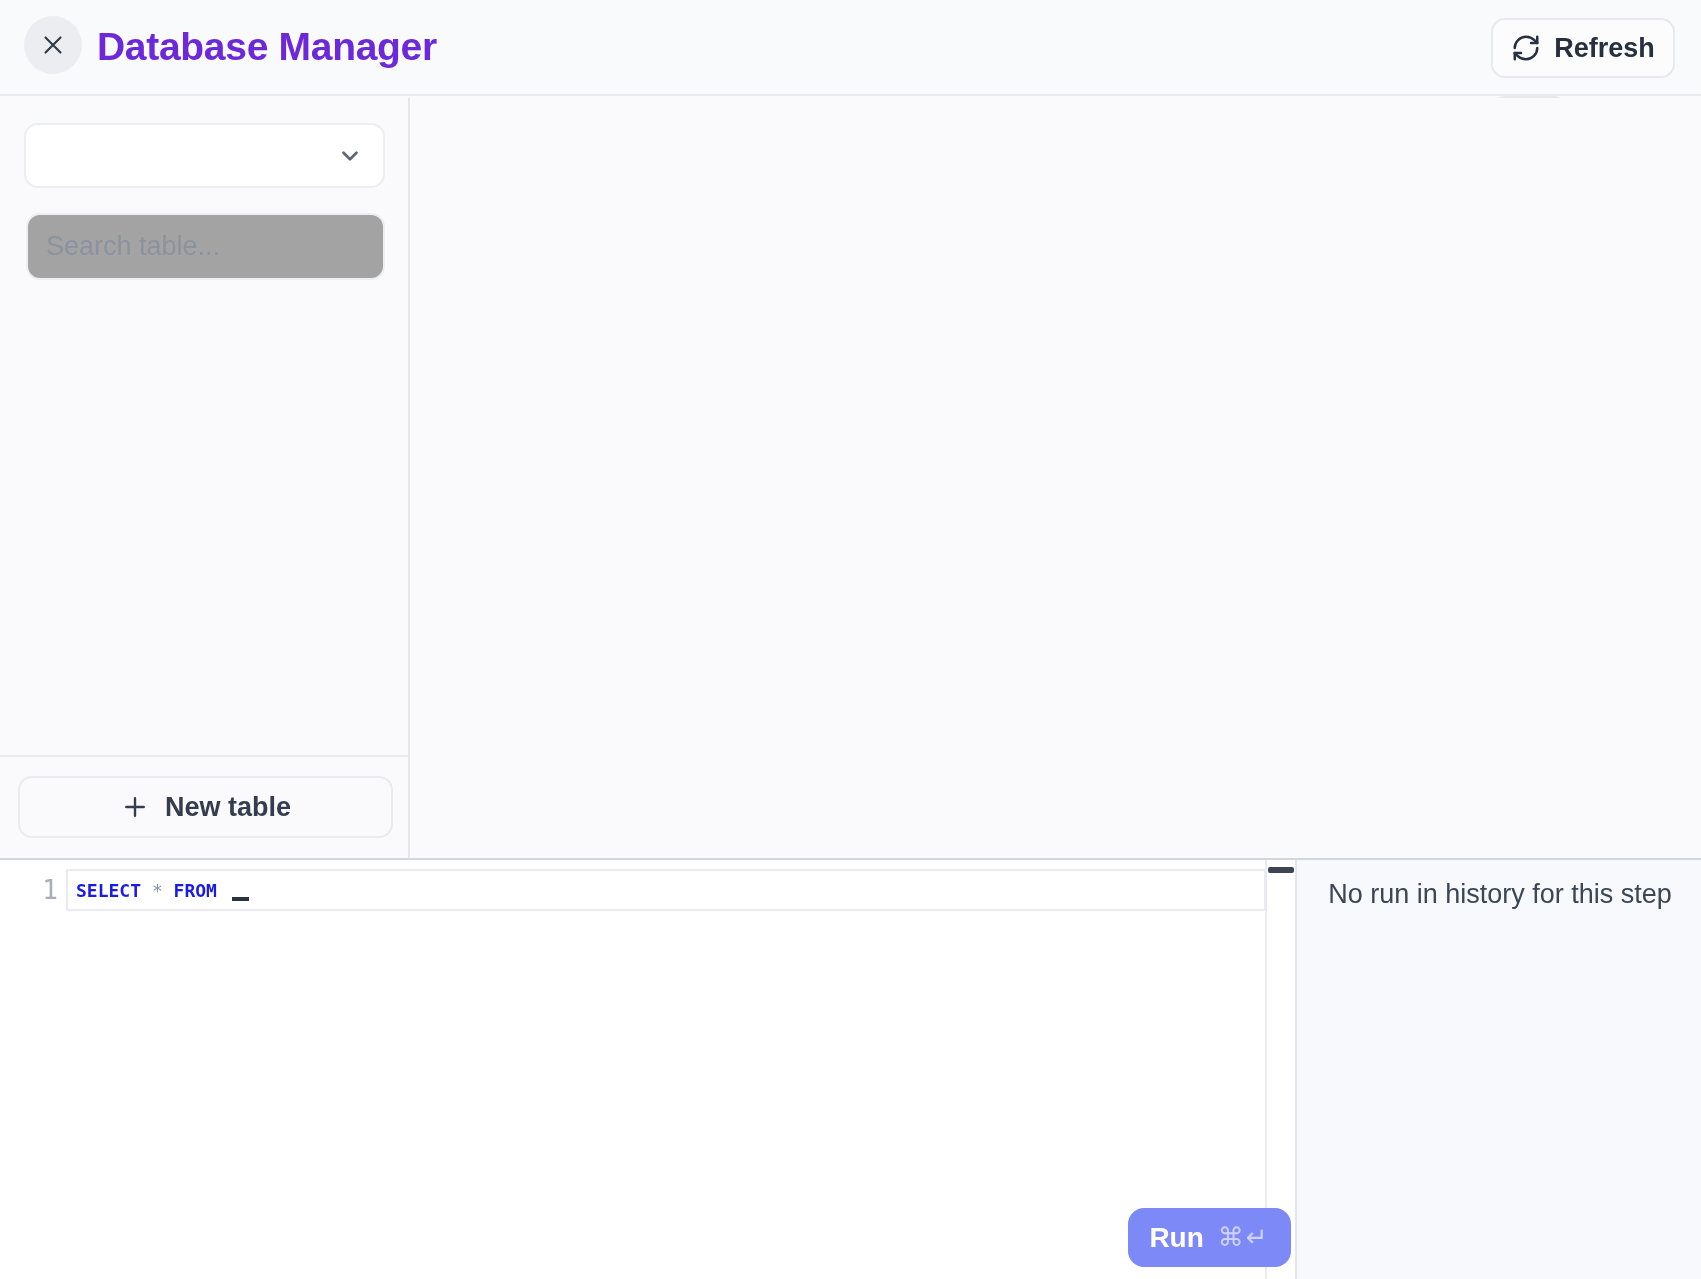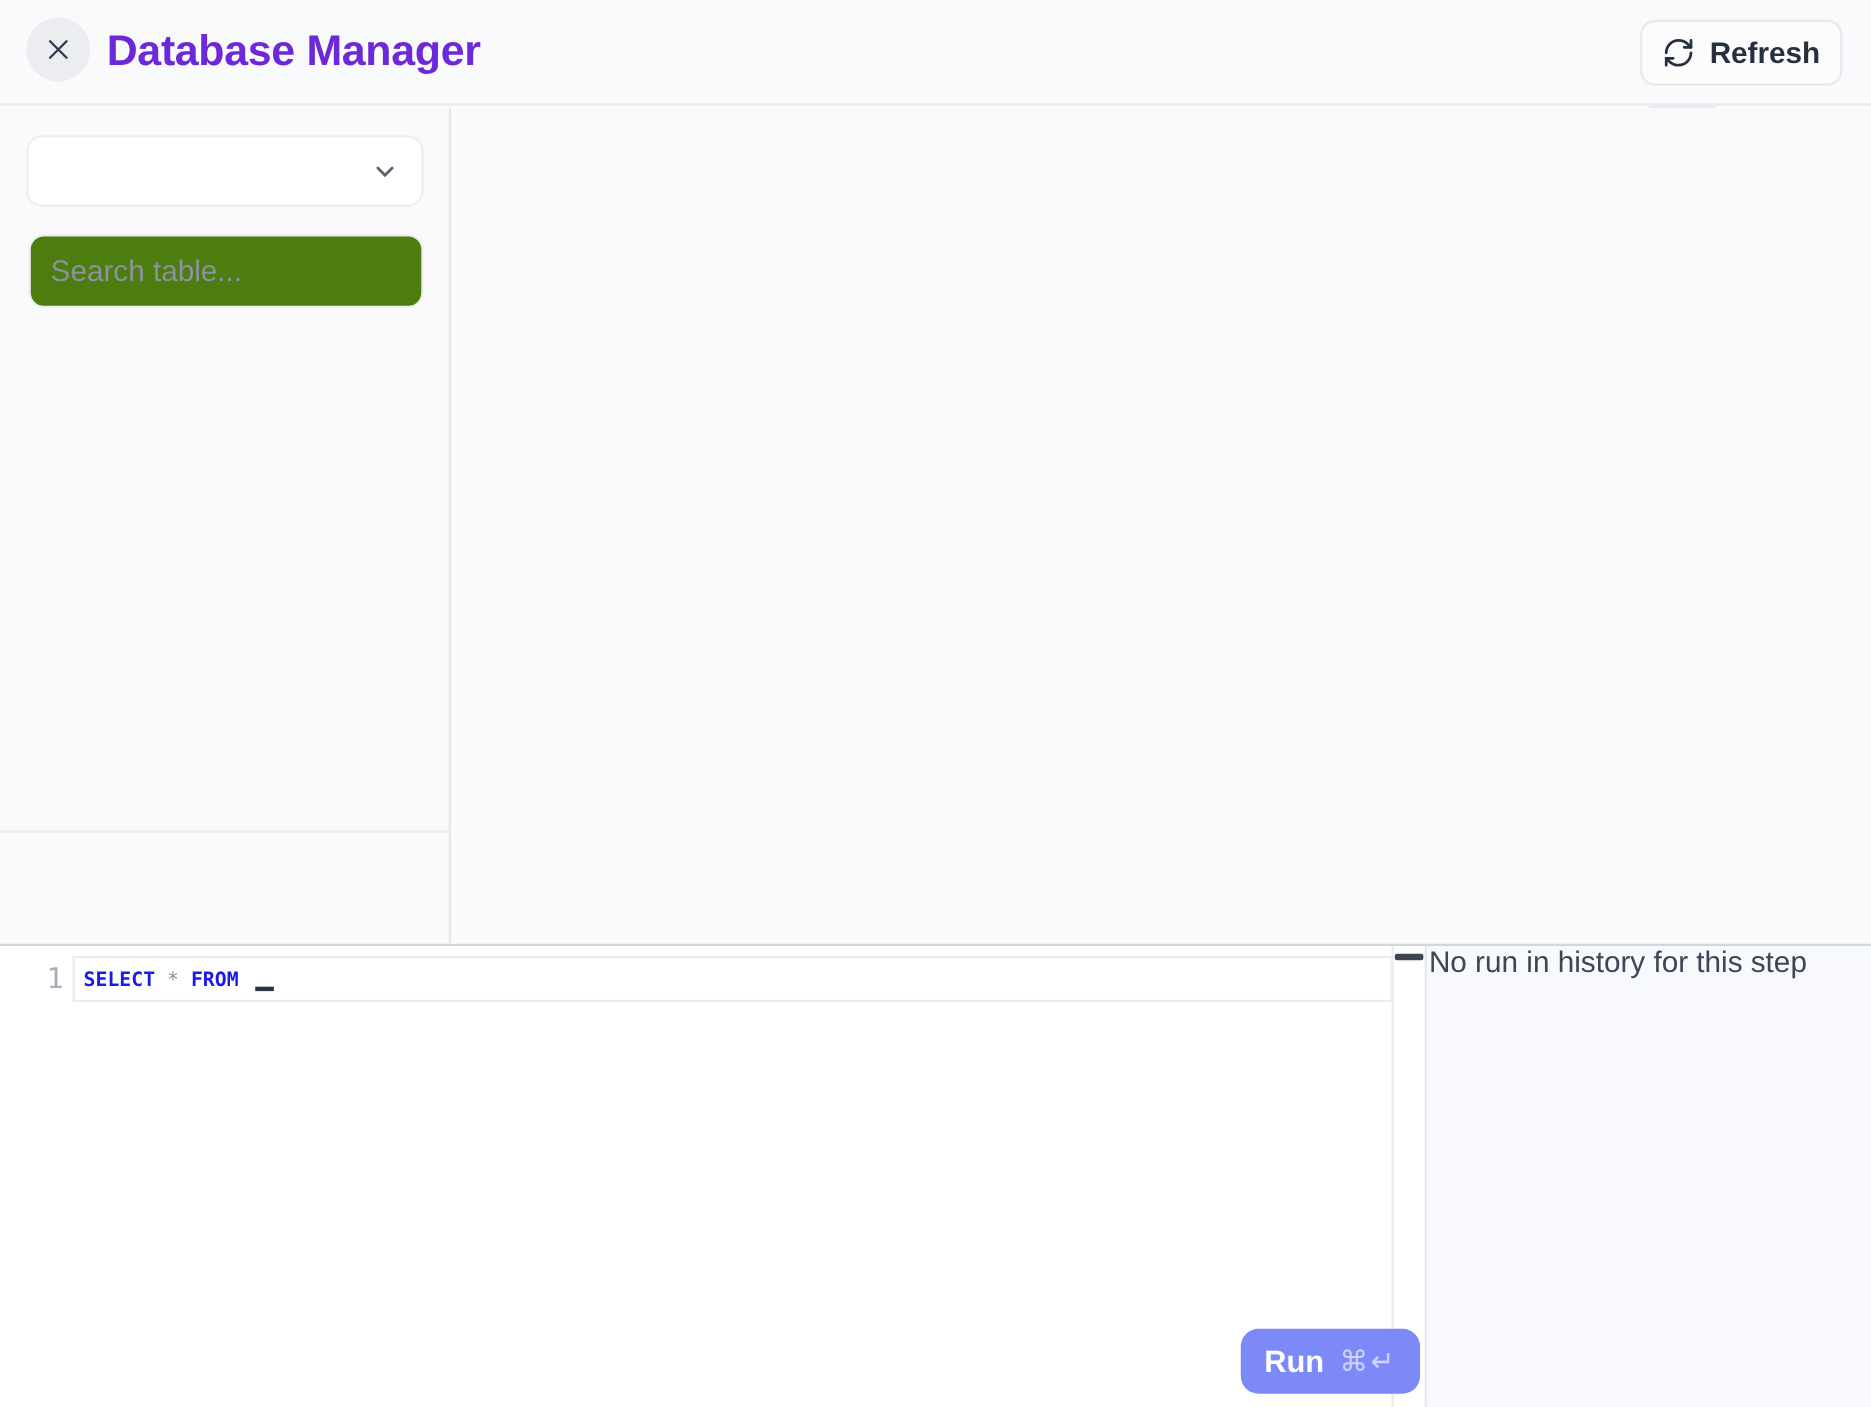--- a/index.html
+++ b/index.html
@@ -94,21 +94,21 @@
   .table-select .select-value {
     flex: 1;
     font-size: 27px;
     color: #1a2230;
   }
   .table-select .chev { color: #5c6575; }
   .search-input {
     position: absolute;
     left: 26px; top: 115px;
     width: 359px; height: 67px;
-    background: #4d7c0f;
+    background: #a3a3a3;
     border: 2px solid #eceef2;
     border-radius: 14px;
     padding: 0 18px;
     font-size: 27px;
     font-family: "Liberation Sans", sans-serif;
     color: #1a2230;
     outline: none;
   }
   .search-input::placeholder { color: #8b92a0; }
   .sidebar-divider {
@@ -227,21 +227,22 @@
     color: rgba(255,255,255,0.62);
     letter-spacing: 2px;
   }
   .history-panel {
     position: absolute;
     left: 1299px; top: 0; bottom: 0;
     width: 402px;
     background: #f8f9fc;
   }
   .history-empty {
-    text-align: left;
+    margin-top: 19px;
+    text-align: center;
     font-size: 27px;
     font-weight: 400;
     color: #3b4657;
   }
 
   svg { display: block; }
 </style>
 </head>
 <body>
 
@@ -285,20 +286,28 @@
     <div class="table-select">
       <span class="select-value"></span>
       <span class="chev">
         <svg width="26" height="26" viewBox="0 0 24 24" fill="none" stroke="currentColor" stroke-width="2.4" stroke-linecap="round" stroke-linejoin="round">
           <polyline points="6 9 12 15 18 9"></polyline>
         </svg>
       </span>
     </div>
     <input class="search-input" type="text" placeholder="Search table..." style="">
     <div class="sidebar-divider"></div>
+    <button class="new-table-btn">
+      <span>
+        <svg width="30" height="30" viewBox="0 0 24 24" fill="none" stroke="currentColor" stroke-width="1.9" stroke-linecap="round">
+          <path d="M12 5v14M5 12h14"></path>
+        </svg>
+      </span>
+      <span class="btn-label">New table</span>
+    </button>
   </div>
 
   <div class="main-content"></div>
 
   <div class="bottom-panel">
 
     <div class="sql-editor">
       <div class="gutter-num">1</div>
       <div class="active-line"><span class="tok-kw">SELECT</span><span> </span><span class="tok-op">*</span><span> </span><span class="tok-kw">FROM</span><span class="text-cursor"></span></div>
       <div class="scrollbar-lane">

